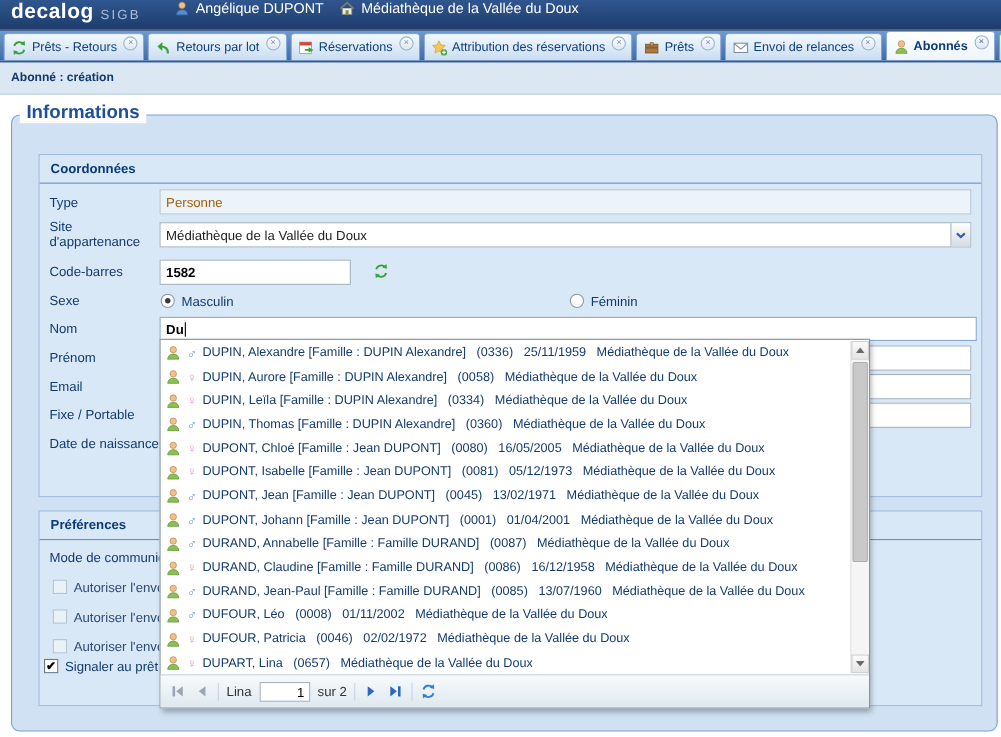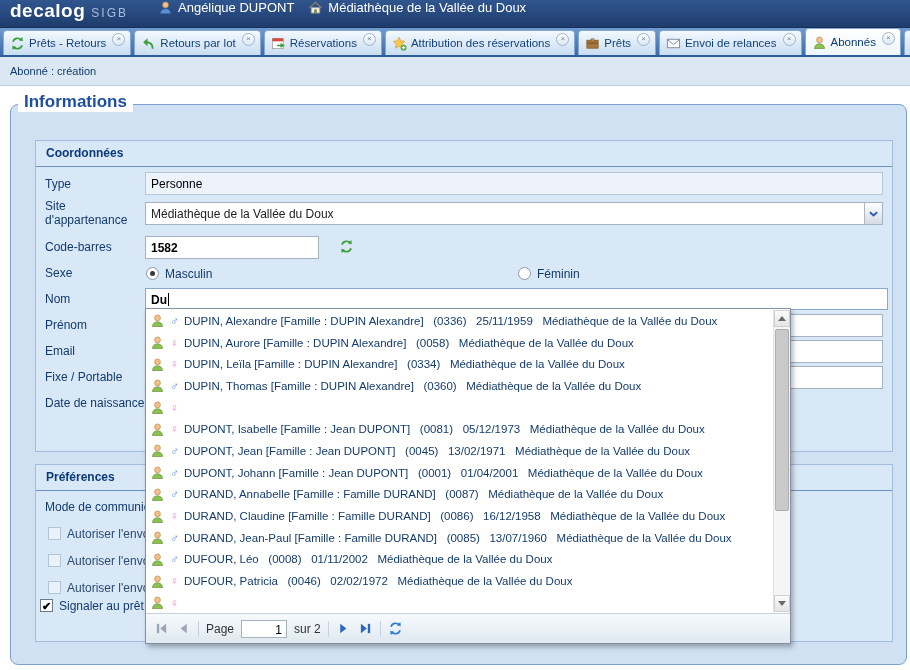--- a/index.html
+++ b/index.html
@@ -19,47 +19,47 @@
   .ico{display:inline-flex;align-items:center;justify-content:center}
   .ico svg{display:block}
 
   
   .tabstrip{position:absolute;left:0;top:28px;width:910px;height:29px;
     background:linear-gradient(#6f9ace,#3e6cab);border-bottom:2px solid #2d5c9e;
     display:flex;align-items:flex-end;gap:3px;padding-left:3px;overflow:hidden}
   .tab{height:25px;flex:0 0 auto;display:flex;align-items:center;gap:4px;padding:0 5px 0 6px;
     background:linear-gradient(#f3f9fe,#c9ddf1);border:1px solid #86a9d4;border-bottom:none;
     border-radius:4px 4px 0 0;font-size:11.5px;color:#10407e;white-space:nowrap;cursor:default}
-  .tab.active{background:linear-gradient(#ffffff,#edf5fc);font-weight:normal;height:27px;color:#0c3a74}
+  .tab.active{background:linear-gradient(#ffffff,#edf5fc);font-weight:bold;height:27px;color:#0c3a74}
   .tab-close{width:13px;height:13px;border-radius:7px;background:linear-gradient(#fff,#dbe7f3);
     border:1px solid #9db4d0;color:#7088a8;font-size:8px;line-height:10px;text-align:center;
     margin:-8px 0 0 2px;flex:0 0 auto}
 
   
   .crumb{position:absolute;left:0;top:57px;width:910px;height:29px;background:#dbe7f2;
     border-bottom:1px solid #b9cde1;display:flex;align-items:center;padding-left:10px;
-    font-size:11px;font-weight:normal;color:#123a6e}
+    font-size:11px;font-weight:bold;color:#123a6e}
 
   
   .fs{position:absolute;left:10px;top:104px;width:897px;height:561px;background:#cfe1f3;
     border:1px solid #7d9fce;border-radius:8px}
   .fs-legend{position:absolute;left:18px;top:92px;font-size:17px;font-weight:bold;color:#1d4fa0;
     background:#fff;padding:0 6px;z-index:2}
 
   .group{position:absolute;background:#d9e8f7;border:1px solid #a2bcdc;z-index:1}
   .group-hd{height:26px;line-height:25px;padding-left:10px;font-weight:bold;font-size:12px;
     color:#0b3a7a;border-bottom:1px solid #6a90c2}
   .g-coord{left:35px;top:140px;width:858px;height:312px}
   .g-pref{left:35px;top:464px;width:858px;height:178px}
 
   .fld{position:absolute;font-size:12px;color:#123a6e;z-index:2;line-height:14px}
   .inp{position:absolute;background:#fff;border:1px solid #a5b2c0;font-size:12px;color:#000;
     padding:4px 4px 0 5px;z-index:2;white-space:nowrap;overflow:hidden}
   .inp.bold{font-weight:bold}
-  .inp.disabled{background:#ecf3fb;border-color:#b9c6d4;color:#000000}
+  .inp.disabled{background:#ecf3fb;border-color:#b9c6d4;color:#a16207}
   .caret{display:inline-block;width:1px;height:13px;background:#000;margin-left:1px;vertical-align:-2px}
 
   .select{position:absolute;background:#fff;border:1px solid #a5b2c0;font-size:12px;color:#222;
     padding:4px 22px 0 5px;z-index:2;white-space:nowrap}
   .select-btn{position:absolute;right:0;top:0;bottom:0;width:18px;
     background:linear-gradient(#fefefe,#d4dbe4);border-left:1px solid #aab6c4;
     display:flex;align-items:center;justify-content:center}
 
   .radio{position:absolute;width:13px;height:13px;border:1px solid #8a99a8;border-radius:50%;
     background:#fff;z-index:2}
@@ -297,21 +297,21 @@
               <circle cx="8" cy="5.2" r="3.1" fill="#f3c089" stroke="#b98850" stroke-width="0.7"></circle>
               <path d="M2.6 14.4c.3-3.4 2.6-5 5.4-5s5.1 1.6 5.4 5z" fill="#8cc152" stroke="#5e8f33" stroke-width="0.7"></path>
             </svg></span><span class="gender f">♀</span><span class="ac-text">DUPIN, Leïla [Famille : DUPIN Alexandre]   (0334)   Médiathèque de la Vallée du Doux</span></div>
         <div class="ac-row"><span class="ico"><svg width="15" height="15" viewBox="0 0 16 16">
               <circle cx="8" cy="5.2" r="3.1" fill="#f3c089" stroke="#b98850" stroke-width="0.7"></circle>
               <path d="M2.6 14.4c.3-3.4 2.6-5 5.4-5s5.1 1.6 5.4 5z" fill="#8cc152" stroke="#5e8f33" stroke-width="0.7"></path>
             </svg></span><span class="gender m">♂</span><span class="ac-text">DUPIN, Thomas [Famille : DUPIN Alexandre]   (0360)   Médiathèque de la Vallée du Doux</span></div>
         <div class="ac-row"><span class="ico"><svg width="15" height="15" viewBox="0 0 16 16">
               <circle cx="8" cy="5.2" r="3.1" fill="#f3c089" stroke="#b98850" stroke-width="0.7"></circle>
               <path d="M2.6 14.4c.3-3.4 2.6-5 5.4-5s5.1 1.6 5.4 5z" fill="#8cc152" stroke="#5e8f33" stroke-width="0.7"></path>
-            </svg></span><span class="gender f">♀</span></div>
+            </svg></span><span class="gender f">♀</span><span class="ac-text">DUPONT, Chloé [Famille : Jean DUPONT]   (0080)   16/05/2005   Médiathèque de la Vallée du Doux</span></div>
         <div class="ac-row"><span class="ico"><svg width="15" height="15" viewBox="0 0 16 16">
               <circle cx="8" cy="5.2" r="3.1" fill="#f3c089" stroke="#b98850" stroke-width="0.7"></circle>
               <path d="M2.6 14.4c.3-3.4 2.6-5 5.4-5s5.1 1.6 5.4 5z" fill="#8cc152" stroke="#5e8f33" stroke-width="0.7"></path>
             </svg></span><span class="gender f">♀</span><span class="ac-text">DUPONT, Isabelle [Famille : Jean DUPONT]   (0081)   05/12/1973   Médiathèque de la Vallée du Doux</span></div>
         <div class="ac-row"><span class="ico"><svg width="15" height="15" viewBox="0 0 16 16">
               <circle cx="8" cy="5.2" r="3.1" fill="#f3c089" stroke="#b98850" stroke-width="0.7"></circle>
               <path d="M2.6 14.4c.3-3.4 2.6-5 5.4-5s5.1 1.6 5.4 5z" fill="#8cc152" stroke="#5e8f33" stroke-width="0.7"></path>
             </svg></span><span class="gender m">♂</span><span class="ac-text">DUPONT, Jean [Famille : Jean DUPONT]   (0045)   13/02/1971   Médiathèque de la Vallée du Doux</span></div>
         <div class="ac-row"><span class="ico"><svg width="15" height="15" viewBox="0 0 16 16">
               <circle cx="8" cy="5.2" r="3.1" fill="#f3c089" stroke="#b98850" stroke-width="0.7"></circle>
@@ -333,21 +333,21 @@
               <circle cx="8" cy="5.2" r="3.1" fill="#f3c089" stroke="#b98850" stroke-width="0.7"></circle>
               <path d="M2.6 14.4c.3-3.4 2.6-5 5.4-5s5.1 1.6 5.4 5z" fill="#8cc152" stroke="#5e8f33" stroke-width="0.7"></path>
             </svg></span><span class="gender m">♂</span><span class="ac-text">DUFOUR, Léo   (0008)   01/11/2002   Médiathèque de la Vallée du Doux</span></div>
         <div class="ac-row"><span class="ico"><svg width="15" height="15" viewBox="0 0 16 16">
               <circle cx="8" cy="5.2" r="3.1" fill="#f3c089" stroke="#b98850" stroke-width="0.7"></circle>
               <path d="M2.6 14.4c.3-3.4 2.6-5 5.4-5s5.1 1.6 5.4 5z" fill="#8cc152" stroke="#5e8f33" stroke-width="0.7"></path>
             </svg></span><span class="gender f">♀</span><span class="ac-text">DUFOUR, Patricia   (0046)   02/02/1972   Médiathèque de la Vallée du Doux</span></div>
         <div class="ac-row"><span class="ico"><svg width="15" height="15" viewBox="0 0 16 16">
               <circle cx="8" cy="5.2" r="3.1" fill="#f3c089" stroke="#b98850" stroke-width="0.7"></circle>
               <path d="M2.6 14.4c.3-3.4 2.6-5 5.4-5s5.1 1.6 5.4 5z" fill="#8cc152" stroke="#5e8f33" stroke-width="0.7"></path>
-            </svg></span><span class="gender f">♀</span></div>
+            </svg></span><span class="gender f">♀</span><span class="ac-text">DUPART, Lina   (0657)   Médiathèque de la Vallée du Doux</span></div>
       </div>
 
     <div class="sbar">
       <span class="sbtn up">
         <span class="ico" id="icon-scroll-up">
             <svg width="8" height="5" viewBox="0 0 8 5">
               <path d="M0 5L4 0l4 5z" fill="#6a6a6a"></path>
             </svg>
           </span>
       </span>
@@ -367,21 +367,21 @@
             <rect x="2" y="2" width="2.5" height="10" fill="currentColor"></rect>
             <path d="M12 2L5.6 7l6.4 5z" fill="currentColor"></path>
           </svg>
         </span>
       <span class="pbtn disabled" id="pg-prev">
           <svg width="13" height="13" viewBox="0 0 14 14">
             <path d="M10.5 2L4 7l6.5 5z" fill="currentColor"></path>
           </svg>
         </span>
       <span class="psep"></span>
-      <span>Page</span>
+      <span>Lina</span>
       <input class="pg-input" value="1" style="">
       <span>sur 2</span>
       <span class="psep"></span>
       <span class="pbtn on" id="pg-next">
           <svg width="13" height="13" viewBox="0 0 14 14">
             <path d="M3.5 2L10 7l-6.5 5z" fill="currentColor"></path>
           </svg>
         </span>
       <span class="pbtn on" id="pg-last">
           <svg width="13" height="13" viewBox="0 0 14 14">

